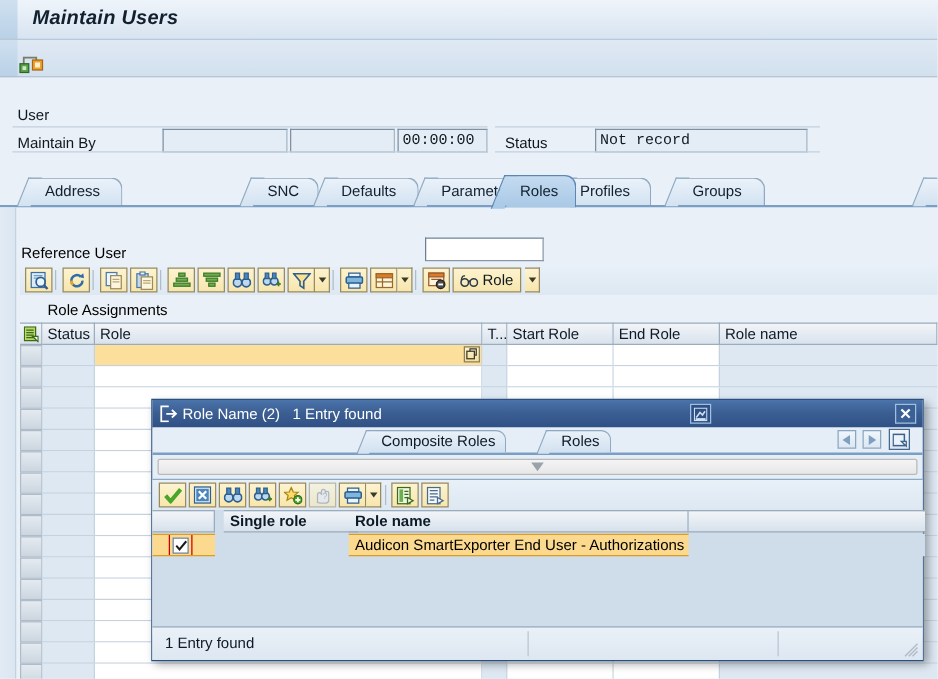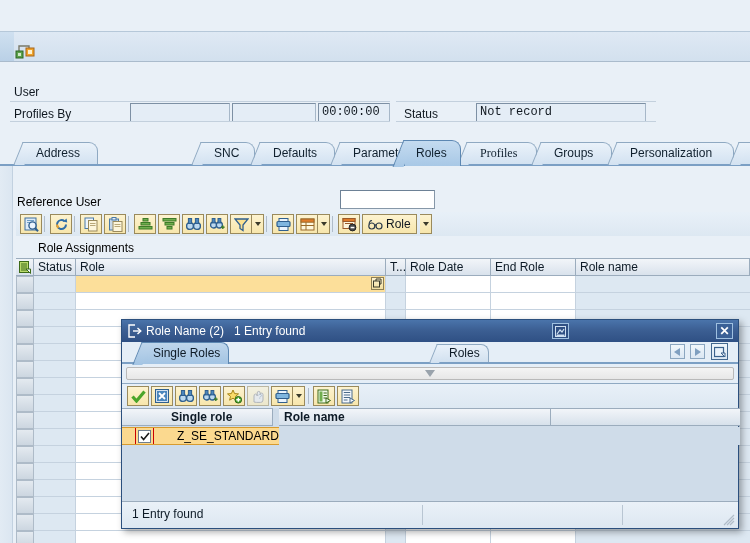--- a/index.html
+++ b/index.html
@@ -206,20 +206,24 @@
   .fsep{position:absolute;top:3px;width:1px;height:20px;background:#b8c5d2;}
   .resizer{position:absolute;right:3px;bottom:2px;width:12px;height:12px;opacity:.55;}
 
   svg{display:block;}
 </style>
 </head>
 <body>
 
 <div class="app">
 
+  <div class="titlebar">
+    <div class="leftstub"></div>
+    <div class="apptitle">Maintain Users</div>
+  </div>
   <div class="title-sep"></div>
 
   <div class="apptoolbar">
     <div class="leftstub"></div>
   </div>
   <div class="hier-icon">
     <svg width="24" height="18" viewBox="0 0 24 18">
       <path d="M4 11 L4 5 L14 5 L14 9" fill="none" stroke="#7a7a6a" stroke-width="1.4"></path>
       <rect x="1" y="10" width="7" height="7" fill="#5aa24a" stroke="#2f6626" stroke-width="1"></rect>
       <rect x="11" y="7" width="8" height="8" fill="#f0a32a" stroke="#a8671a" stroke-width="1"></rect>
@@ -227,43 +231,42 @@
       <rect x="3" y="12" width="3" height="3" fill="#cfe8c6"></rect>
     </svg>
   </div>
   <div class="tb-sep"></div>
 
   <div class="fields">
     <div class="fl" style="left:14px;top:23px;">User</div>
 
     <div class="hr-line" style="left:10px;top:39px;width:380px;"></div>
 
-    <div class="fl" style="left:14px;top:45px;">Profiles By</div>
+    <div class="fl" style="left:14px;top:45px;">Maintain By</div>
     <div class="fld" style="left:130px;top:41px;width:100px;"></div>
     <div class="fld" style="left:232px;top:41px;width:84px;"></div>
     <div class="fld" style="left:318px;top:41px;width:72px;">00:00:00</div>
 
     <div class="fl" style="left:404px;top:45px;">Status</div>
     <div class="fld" style="left:476px;top:41px;width:170px;">Not record</div>
 
     <div class="hr-line" style="left:396px;top:39px;width:260px;"></div>
     <div class="hr-line" style="left:396px;top:59px;width:260px;"></div>
     <div class="hr-line" style="left:10px;top:59px;width:380px;"></div>
   </div>
 
   <div class="tabstrip">
     <div class="baserule"></div>
     <div class="tab" style="left: 24px; width: 74px;"><span>Address</span></div>
     <div class="tab" style="left: 202px; width: 53px;"><span>SNC</span></div>
     <div class="tab" style="left: 261px; width: 74px;"><span>Defaults</span></div>
     <div class="tab" style="left: 341px; width: 93px;"><span>Parameters</span></div>
     <div class="tab active" style="left: 404px; width: 57px;"><span>Roles</span></div>
-    <div class="tab" style="left: 468px; width: 69px; font-family: Liberation Serif, serif;"><span>Profiles</span></div>
+    <div class="tab" style="left: 452px; width: 69px;"><span>Profiles</span></div>
     <div class="tab" style="left: 542px; width: 70px;"><span>Groups</span></div>
-    <div class="tab" style="left: 618px; width: 116px;"><span>Personalization</span></div>
     <div class="tab" style="left: 740px; width: 56px;"></div>
   </div>
 
   <div class="content">
     <div class="leftrail"></div>
   </div>
 
   <div class="ref-label">Reference User</div>
   <div class="ref-input"></div>
 
@@ -398,21 +401,21 @@
         <line x1="2" y1="3" x2="8" y2="3" stroke="#3d6a18"></line>
           <line x1="2" y1="5" x2="8" y2="5" stroke="#3d6a18"></line>
         <line x1="2" y1="7" x2="8" y2="7" stroke="#3d6a18"></line>
           <line x1="2" y1="9" x2="8" y2="9" stroke="#3d6a18"></line>
         <path d="M7 8 L11.5 8 L11.5 12.5 Z" fill="#eef5fc" stroke="#3d6a18" stroke-width="1"></path>
       </svg>
     </div>
     <div class="ghead" style="left:18px;top:0;width:42px;">Status</div>
     <div class="ghead" style="left:60px;top:0;width:310px;">Role</div>
     <div class="ghead" style="left:370px;top:0;width:20px;">T...</div>
-    <div class="ghead" style="left:390px;top:0;width:85px;">Role Date</div>
+    <div class="ghead" style="left:390px;top:0;width:85px;">Start Role</div>
     <div class="ghead" style="left:475px;top:0;width:85px;">End Role</div>
     <div class="ghead" style="left:560px;top:0;width:174px;">Role name</div>
 
     <div id="grid-rows">
         <div class="gcell sel-handle" style="left:0;top:18px;width:18px;"></div>
         <div class="gcell cell-blue" style="left:18px;top:18px;width:42px;"></div>
         <div class="gcell cell-yellow" style="left:60px;top:18px;width:310px;">
           <span class="expander">
             <svg width="11" height="11" viewBox="0 0 11 11">
               <rect x="1.5" y="3" width="6" height="6" fill="none" stroke="#3a3a2a" stroke-width="1"></rect>
@@ -551,22 +554,22 @@
           <rect x="1.5" y="8.5" width="8" height="1.6" fill="#cfe0f2"></rect>
         </svg>
       </span>
       <span class="dlg-close">✕</span>
     </div>
 
     <div class="dlg-body">
 
       <div class="dtabs">
         <div class="rule"></div>
-        <div class="dtab active" style="left:20px;">
-          <span>Single Roles</span>
+        <div class="dtab" style="left:172px;">
+          <span>Composite Roles</span>
         </div>
         <div class="dtab" style="left:316px;">
           <span>Roles</span>
         </div>
         <div class="navbtn" style="left:548px;">
           <svg width="7" height="8" viewBox="0 0 7 8">
               <polygon points="6,0 6,8 0,4" fill="#7f9fc0"></polygon>
             </svg>
         </div>
         <div class="navbtn" style="left:568px;">
@@ -659,33 +662,33 @@
               <line x1="2.8" y1="6" x2="9.2" y2="6" stroke="#4a6a8a"></line>
             <line x1="2.8" y1="8.5" x2="9.2" y2="8.5" stroke="#4a6a8a"></line>
               <line x1="2.8" y1="11" x2="6.5" y2="11" stroke="#4a6a8a"></line>
             <path d="M9 9 L13.5 11.5 L9 14 Z" fill="#f4f8fc" stroke="#4a6a8a" stroke-width="1"></path>
           </svg>
         </div>
       </div>
 
       <div class="dgrid">
         <div class="dghead" style="left:0;top:0;width:50px;padding-left:0;"></div>
-        <div class="dghead" style="left:44px;top:0;width:107px;">Single role</div>
+        <div class="dghead" style="left:57px;top:0;width:107px;">Single role</div>
         <div class="dghead" style="left:157px;top:0;width:272px;">Role name</div>
         <div class="dghead" style="left:429px;top:0;width:189px;border-right:none;"></div>
 
         <div class="dgcell rowsel" style="left:0;top:19px;width:50px;">
           <span class="chkfocus" style="left:13px;top:-1px;"></span>
           <span class="chkbox" style="left:16px;top:2px;">
             <svg width="10" height="9" viewBox="0 0 10 9">
               <polyline points="1,4.5 3.6,7.5 9,1" fill="none" stroke="#1a1a1a" stroke-width="1.6"></polyline>
             </svg>
           </span>
         </div>
-        <div class="dgcell rowsel" style="left:50px;top:19px;width:107px;">Z_SE_STANDARD</div>
+        <div class="dgcell rowsel" style="left:157px;top:19px;width:272px;">Audicon SmartExporter End User - Authorizations</div>
         <div class="dgcell" style="left:429px;top:19px;width:189px;background:#cfdce9;"></div>
       </div>
 
       <div class="dlg-footbar">
         <span class="ftxt">1 Entry found</span>
         <span class="fsep" style="left:300px;"></span>
         <span class="fsep" style="left:500px;"></span>
         <span class="resizer">
           <svg width="12" height="12" viewBox="0 0 12 12">
             <path d="M11 1 L1 11 M11 4 L4 11 M11 7 L7 11" stroke="#8a98a6" stroke-width="1.2"></path>

